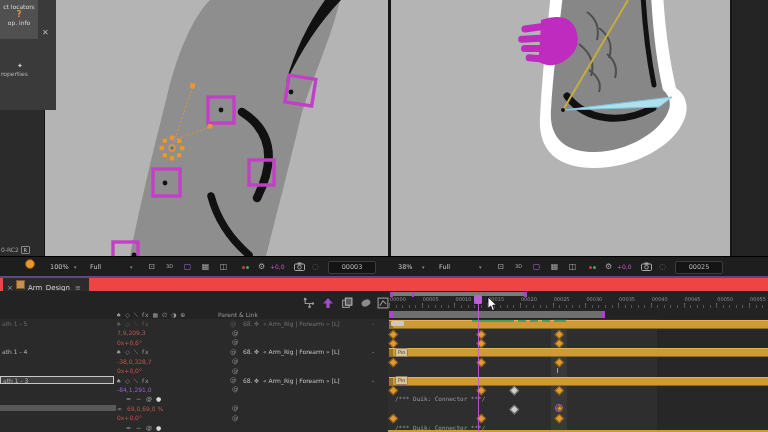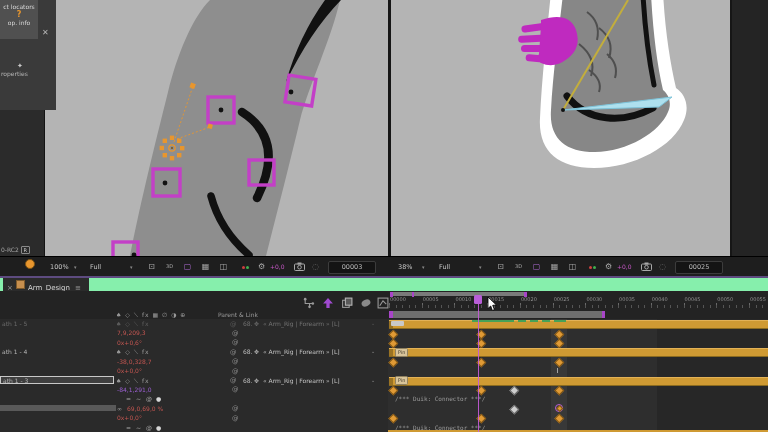--- a/index.html
+++ b/index.html
@@ -25,21 +25,21 @@
   .vtb{position:absolute;top:0;height:20px;line-height:20px;font-size:6.5px;color:#c5c5c5;}
   .chev{color:#8a8a8a;font-size:5px;}
   .ibox{position:absolute;top:4px;width:11px;height:11px;color:#a8a8a8;font-size:8px;line-height:11px;text-align:center;}
   .ibox.active{color:#b06cd6;}
   .tcfield{position:absolute;top:3.5px;height:11px;background:#141414;border:1px solid #3c3c3c;border-radius:2px;color:#b9b9b9;font-size:6.5px;line-height:11px;text-align:center;}
   .expo{color:#c556c5;font-size:6px;}
   .rgbdots i{display:inline-block;width:3px;height:3px;border-radius:50%;margin-right:1px;}
   
   #divider{left:0;top:276px;width:768px;height:2px;background:#5d4b80;}
   
-  #tabbar{left:0;top:278px;width:768px;height:13px;background:#86efac;}
+  #tabbar{left:0;top:278px;width:768px;height:13px;background:#ef4444;}
   #comp-tab{left:3px;top:0;width:86px;height:13px;background:#2b2b2b;line-height:13px;}
   #comp-tab .x{color:#9a9a9a;font-size:7px;margin-left:4px;}
   #comp-tab .cicon{display:inline-block;width:7px;height:7px;background:#c78f4e;border:1px solid #7e5a2c;vertical-align:middle;margin:0 3px 2px 3px;}
   #comp-tab .lbl{color:#d5d5d5;font-size:7px;}
   #comp-tab .menu{color:#9a9a9a;font-size:7px;margin-left:5px;}
   #tl{left:0;top:291px;width:768px;height:141px;background:#2a2a2a;}
   #tl-head{left:0;top:0;width:768px;height:28px;background:#232323;}
   .colhdr{color:#9a9a9a;font-size:6px;}
   #ruler{left:388px;top:0;width:380px;height:18px;}
   .rl{position:absolute;top:5px;font-size:5px;color:#8f8f8f;white-space:nowrap;}

